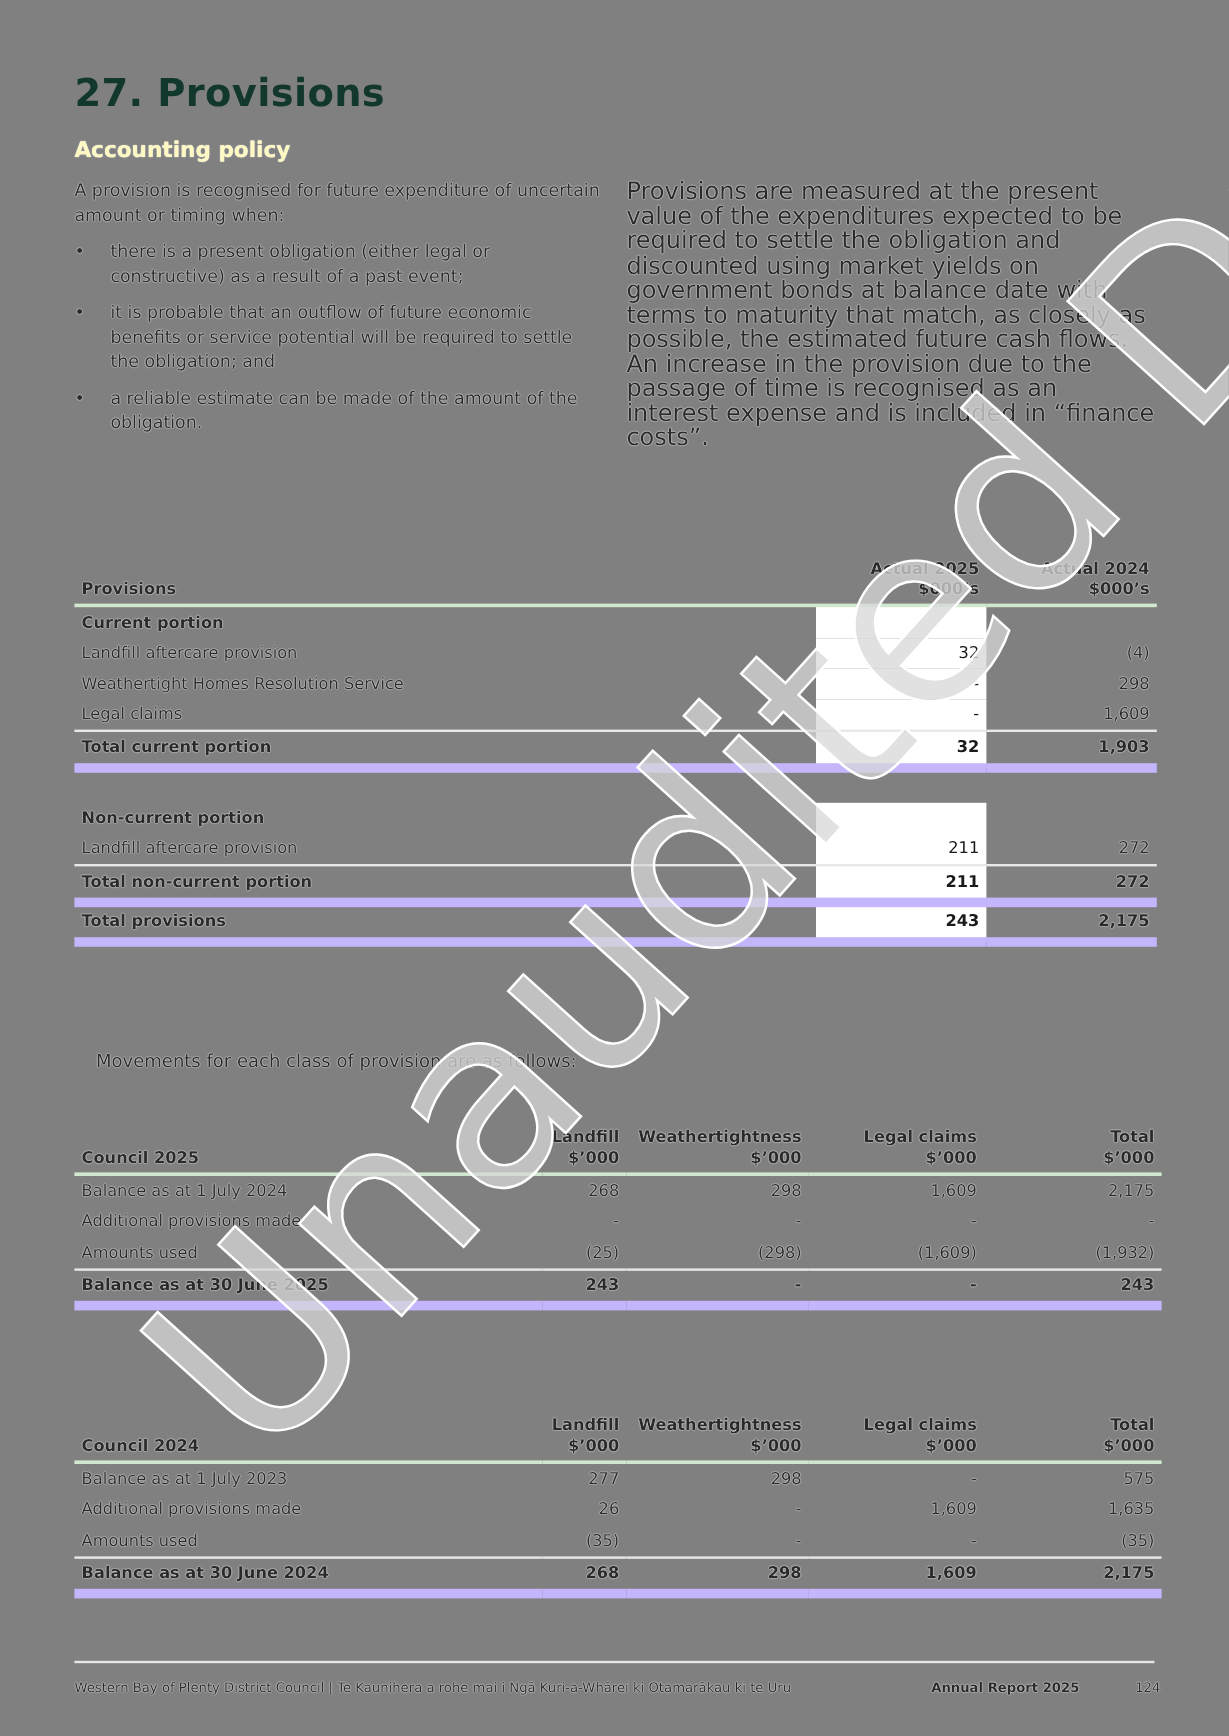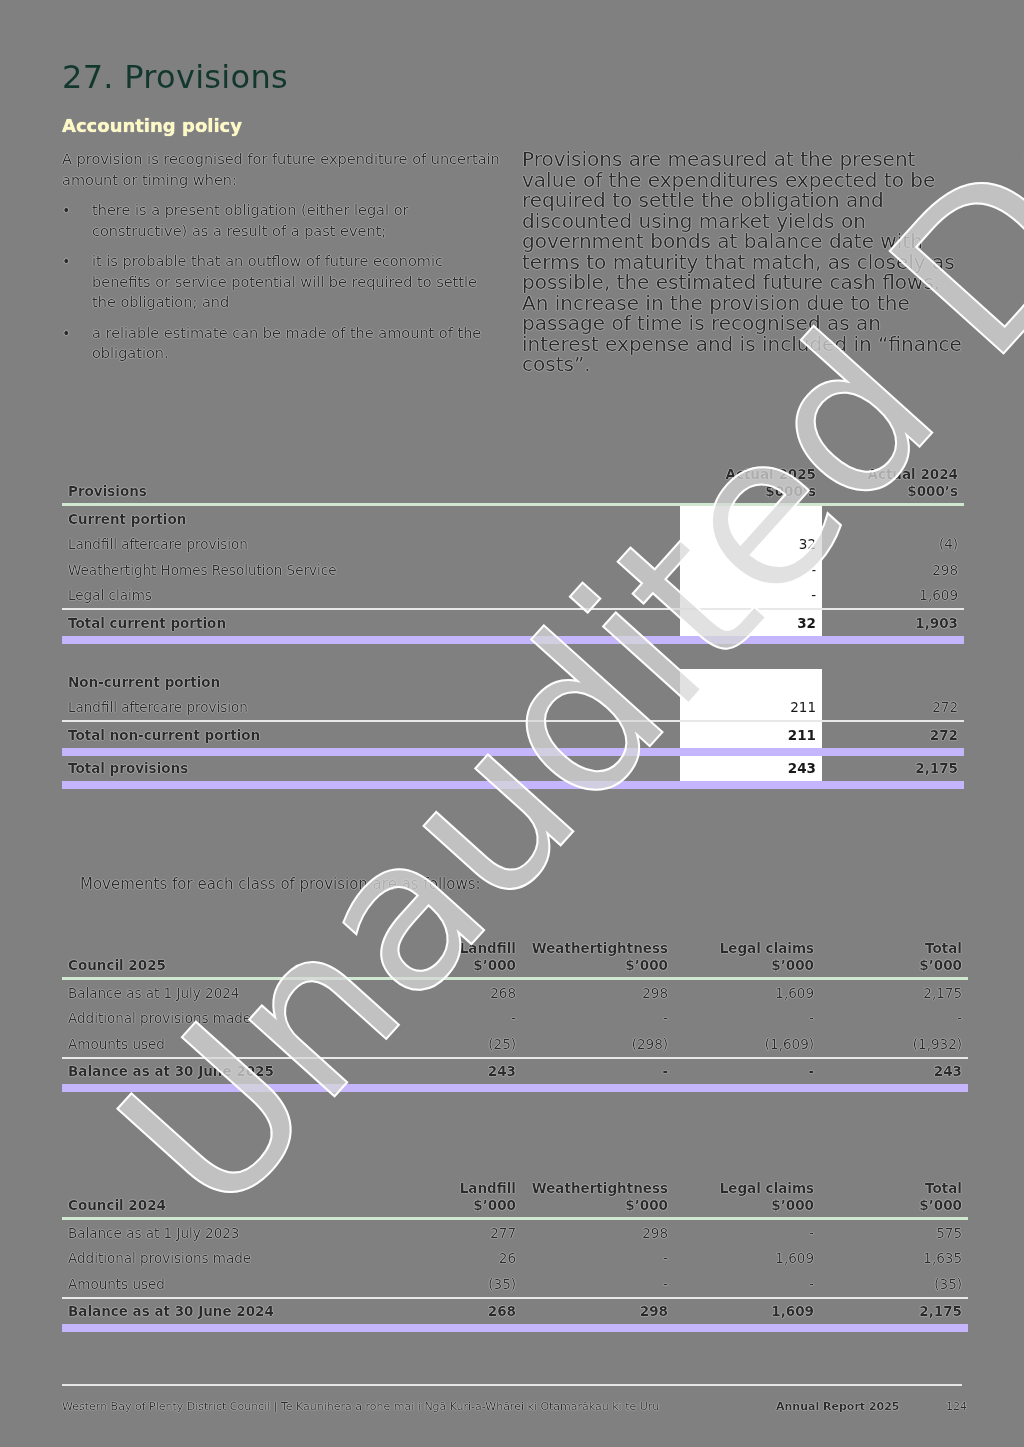--- a/index.html
+++ b/index.html
@@ -1,20 +1,20 @@
 <!DOCTYPE html>
 <html><head>
 <meta charset="utf-8">
 <style>
   html, body { margin:0; padding:0; }
   body { width:1024px; height:1447px; background:#808080; position:relative; overflow:hidden;
          font-family:"DejaVu Sans", sans-serif; color:#1a1a1a; }
   .page { position:absolute; left:0; top:0; width:1024px; height:1447px; }
   .outline { color:#2a2a2a; text-shadow: 0 0 1px #fff, 0 0 1px #fff; }
-  h1.title { position:absolute; left:62px; top:58px; margin:0; font-size:32px; font-weight:normal; color:#12382e; letter-spacing:0.3px; }
+  h1.title { position:absolute; left:62px; top:58px; margin:0; font-size:32px; font-weight:bold; color:#12382e; letter-spacing:0.3px; }
   h2.sub { position:absolute; left:62px; top:115px; margin:0; font-size:18px; font-weight:bold; color:#fef9c3; text-shadow:0 0 1px #fff; }
   .col-left { position:absolute; left:62px; top:149px; width:440px; font-size:14.5px; line-height:20.5px; }
   .col-right { position:absolute; left:522px; top:149px; width:440px; font-size:20px; line-height:20.5px; }
   .col-left p, .col-right p { margin:0 0 10px 0; }
   .col-left ul { list-style:none; margin:0; padding:0; }
   .col-left li { position:relative; padding-left:30px; margin-bottom:10px; }
   .col-left li .bullet { position:absolute; left:0; top:0; }
   table { border-collapse:collapse; font-size:13.5px; position:absolute; }
   td, th { padding:0 6px; height:25.5px; white-space:nowrap; }
   th { font-weight:bold; vertical-align:bottom; text-align:right; line-height:17px; padding-bottom:3px; }

